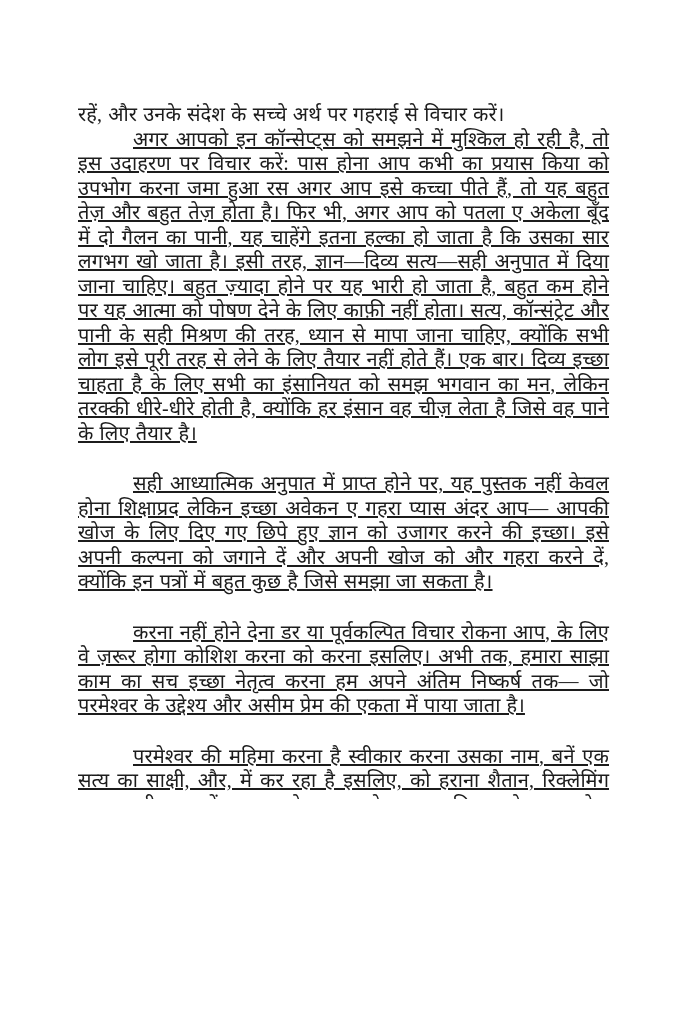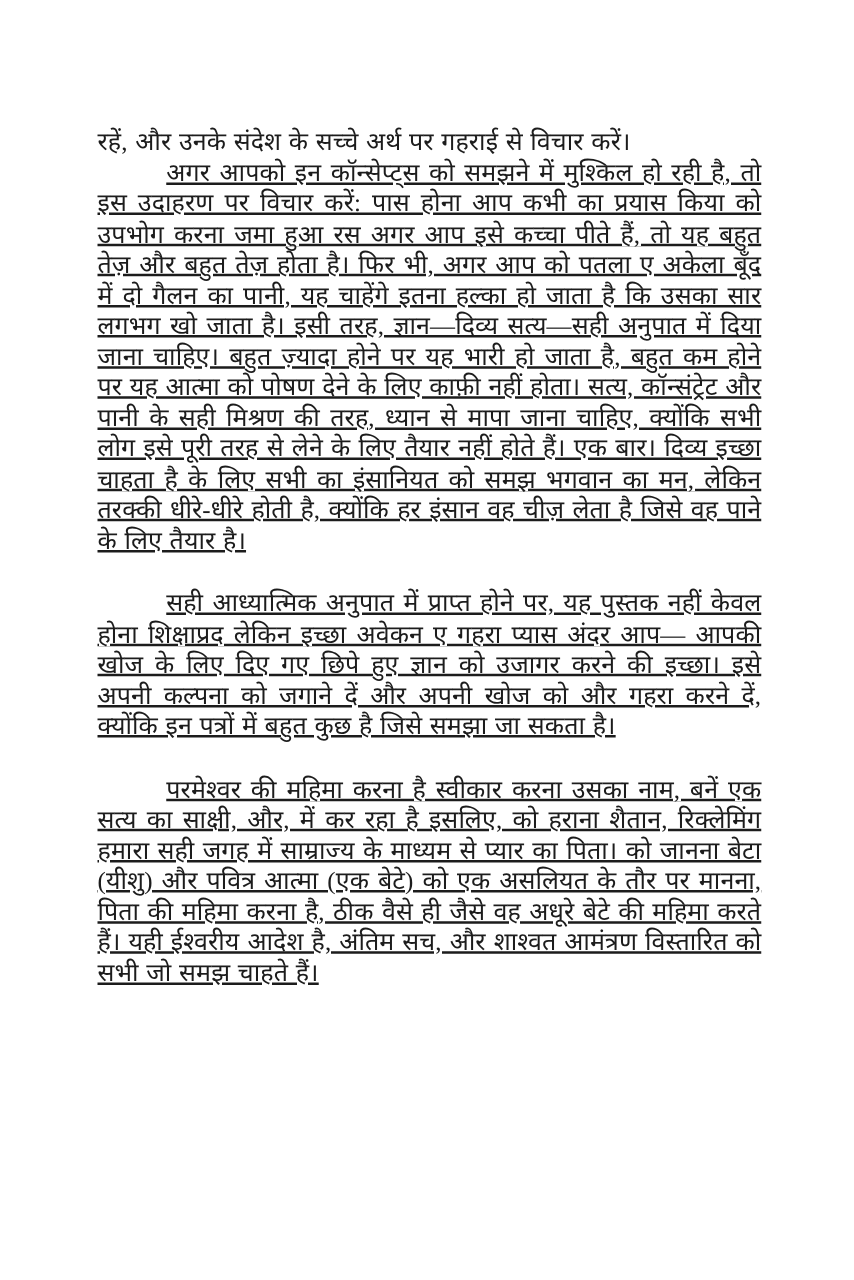--- a/index.html
+++ b/index.html
@@ -56,16 +56,17 @@
   }
 </style>
 </head>
 <body>
 
 <div class="page">
   <div class="text-block">
     <p class="no-indent">रहें, और उनके संदेश के सच्चे अर्थ पर गहराई से विचार करें।</p>
     <p class="indent flush-follow">अगर आपको इन कॉन्सेप्ट्स को समझने में मुश्किल हो रही है, तो इस उदाहरण पर विचार करें: पास होना आप कभी का प्रयास किया को उपभोग करना जमा हुआ रस अगर आप इसे कच्चा पीते हैं, तो यह बहुत तेज़ और बहुत तेज़ होता है। फिर भी, अगर आप को पतला ए अकेला बूँद में दो गैलन का पानी, यह चाहेंगे इतना हल्का हो जाता है कि उसका सार लगभग खो जाता है। इसी तरह, ज्ञान—दिव्य सत्य—सही अनुपात में दिया जाना चाहिए। बहुत ज़्यादा होने पर यह भारी हो जाता है, बहुत कम होने पर यह आत्मा को पोषण देने के लिए काफ़ी नहीं होता। सत्य, कॉन्संट्रेट और पानी के सही मिश्रण की तरह, ध्यान से मापा जाना चाहिए, क्योंकि सभी लोग इसे पूरी तरह से लेने के लिए तैयार नहीं होते हैं। एक बार। दिव्य इच्छा चाहता है के लिए सभी का इंसानियत को समझ भगवान का मन, लेकिन तरक्की धीरे-धीरे होती है, क्योंकि हर इंसान वह चीज़ लेता है जिसे वह पाने के लिए तैयार है।</p>
     <p class="indent">सही आध्यात्मिक अनुपात में प्राप्त होने पर, यह पुस्तक नहीं केवल होना शिक्षाप्रद लेकिन इच्छा अवेकन ए गहरा प्यास अंदर आप— आपकी खोज के लिए दिए गए छिपे हुए ज्ञान को उजागर करने की इच्छा। इसे अपनी कल्पना को जगाने दें और अपनी खोज को और गहरा करने दें, क्योंकि इन पत्रों में बहुत कुछ है जिसे समझा जा सकता है।</p>
+    <p class="indent">करना नहीं होने देना डर या पूर्वकल्पित विचार रोकना आप, के लिए वे ज़रूर होगा कोशिश करना को करना इसलिए। अभी तक, हमारा साझा काम का सच इच्छा नेतृत्व करना हम अपने अंतिम निष्कर्ष तक— जो परमेश्वर के उद्देश्य और असीम प्रेम की एकता में पाया जाता है।</p>
     <p class="indent">परमेश्वर की महिमा करना है स्वीकार करना उसका नाम, बनें एक सत्य का साक्षी, और, में कर रहा है इसलिए, को हराना शैतान, रिक्लेमिंग हमारा सही जगह में साम्राज्य के माध्यम से प्यार का पिता। को जानना बेटा (यीशु) और पवित्र आत्मा (एक बेटे) को एक असलियत के तौर पर मानना, पिता की महिमा करना है, ठीक वैसे ही जैसे वह अधूरे बेटे की महिमा करते हैं। यही ईश्वरीय आदेश है, अंतिम सच, और शाश्वत आमंत्रण विस्तारित को सभी जो समझ चाहते हैं।</p>
   </div>
   <div class="page-footer">ii</div>
 </div>
 
 </body></html>

